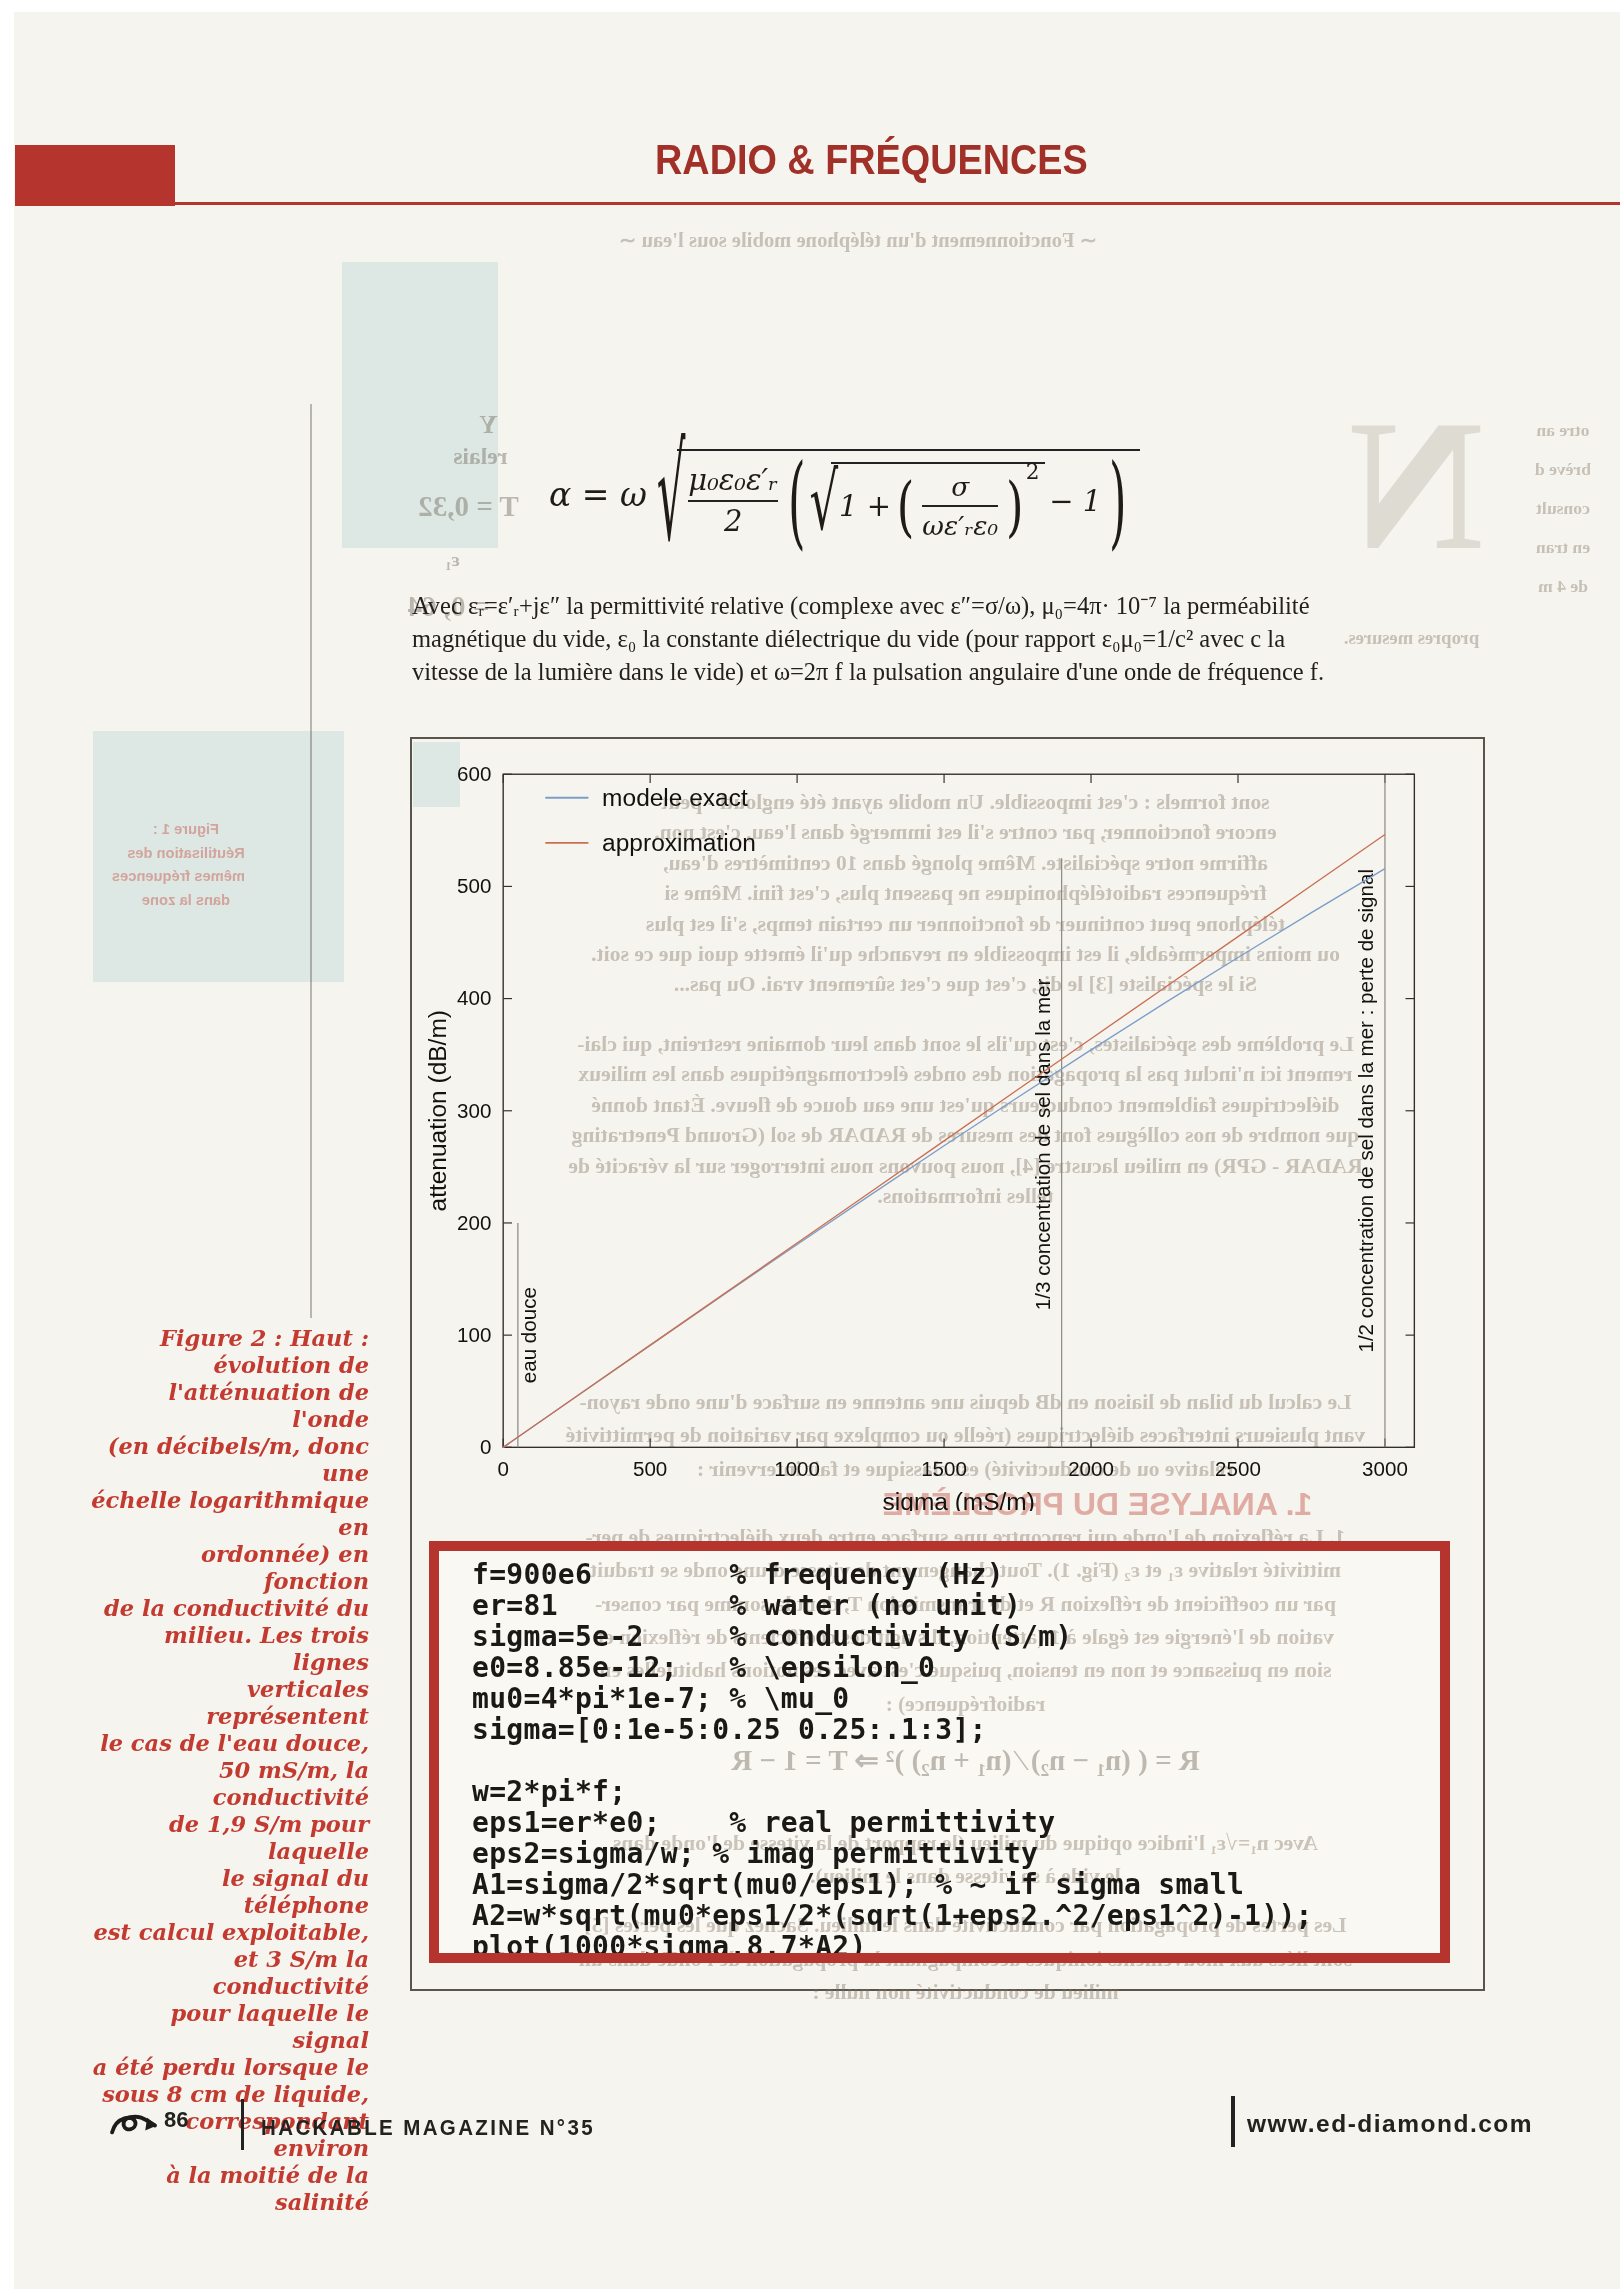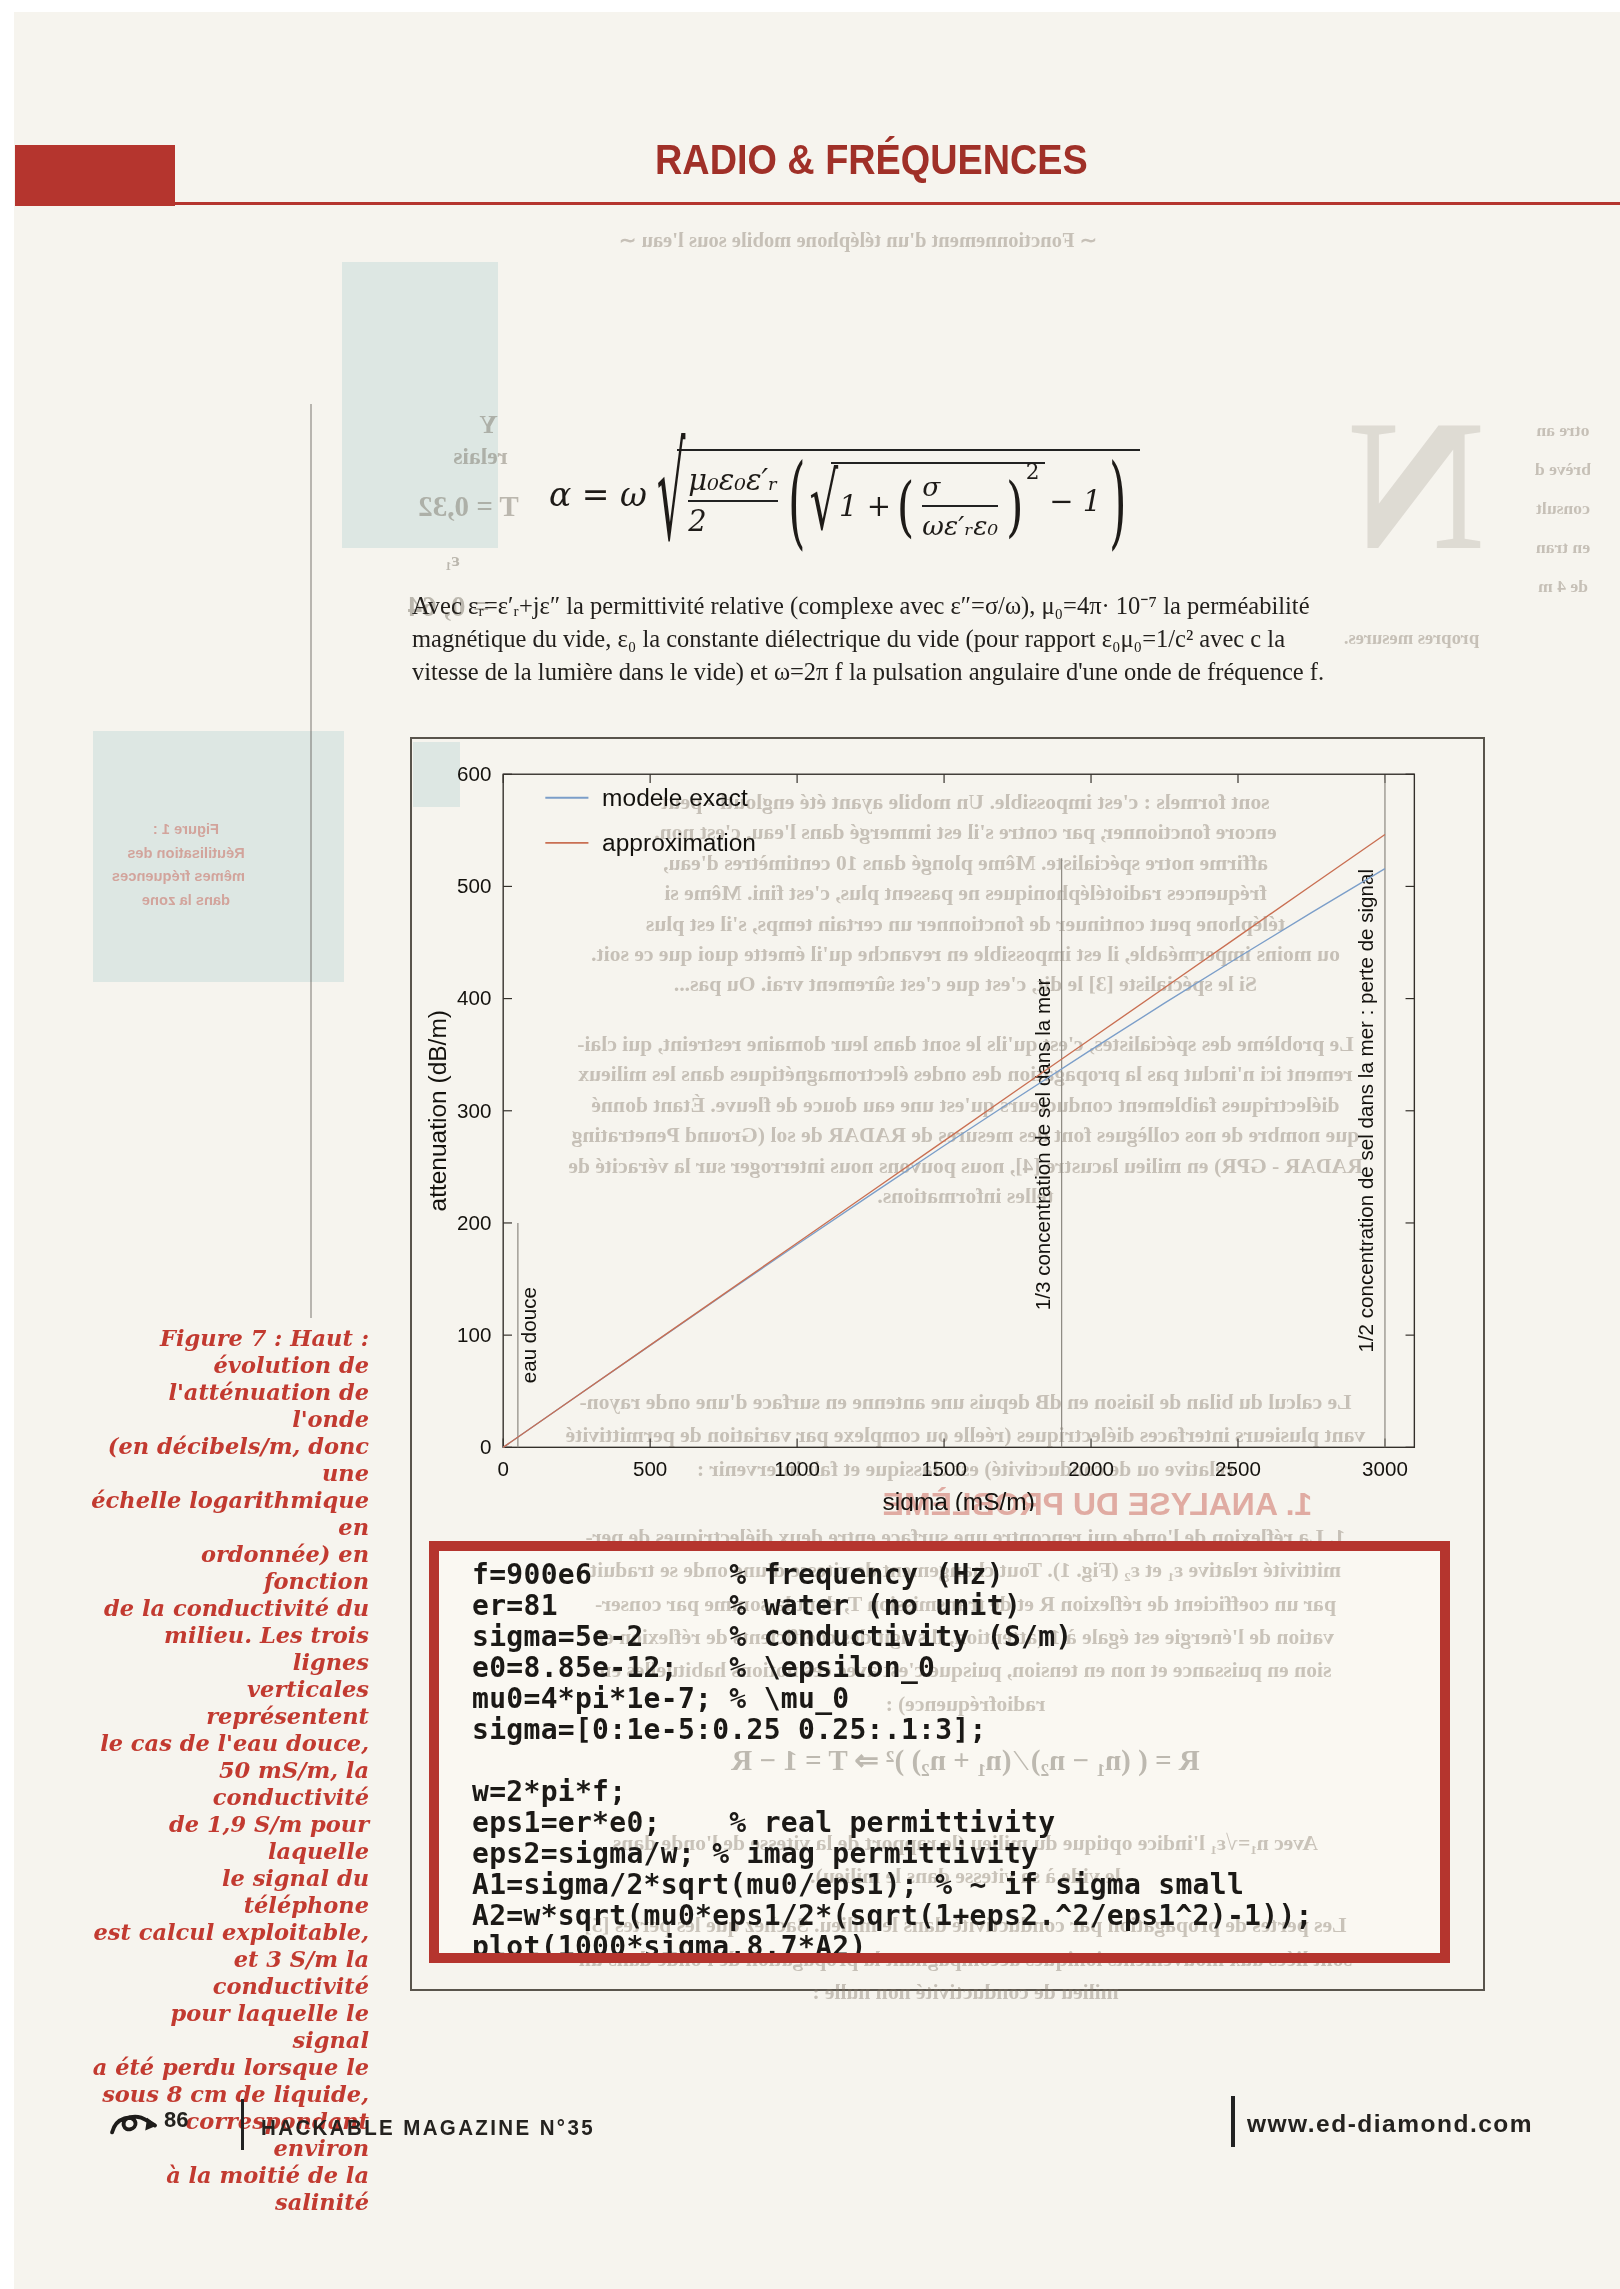--- a/index.html
+++ b/index.html
@@ -14,21 +14,21 @@
   #title-rule{left:174px;top:202px;width:1446px;height:2.9px}
   
   #formula{left:549px;top:416px;height:157px;display:flex;align-items:center;
            font-family:"DejaVu Serif",serif;font-style:italic;color:#1e1b18;z-index:3}
   #formula .lhs{font-size:33px;margin-right:9.8px;white-space:pre}
   .rad{display:inline-block;font-style:normal;font-size:45px;line-height:1}
   .rad-big{transform:scaleY(2.9);transform-origin:center;margin-right:-8.8px}
   .rad-med{transform:scaleY(1.75);transform-origin:center;margin-right:-6.9px}
   .vinc{border-top:2.5px solid #222;display:flex;align-items:center;padding:11.8px 9.8px 0 5.9px}
   .vinc2{border-top:2px solid #222;display:flex;align-items:center;padding:7.8px 5.9px 0 3.9px}
-  .frac{display:inline-flex;flex-direction:column;align-items:flex-start;margin:0 5.9px}
+  .frac{display:inline-flex;flex-direction:column;align-items:center;margin:0 5.9px}
   .frac .bar{height:2px;background:#222;align-self:stretch;margin:3.9px 0}
   .frac span{font-size:29px;line-height:1.1}
   .frac.small span{font-size:26.5px}
   .paren{display:inline-block;font-style:normal;font-size:45px;line-height:1}
   .p-big{transform:scaleY(2.25);transform-origin:center;margin:0 3.9px}
   .p-med{transform:scaleY(1.45);transform-origin:center;margin:0 2px}
   .expo{font-size:21.6px;font-style:normal;display:inline-block;transform:translateY(-35px)}
   .m1{font-size:29px;margin:0 3.9px;white-space:pre}
   
   #intro{left:412px;top:589px;width:1108px;font-family:"Liberation Serif",serif;
@@ -191,21 +191,21 @@
     <div>w=2*pi*f;</div>
     <div>eps1=er*e0;    % real permittivity</div>
     <div>eps2=sigma/w; % imag permittivity</div>
     <div>A1=sigma/2*sqrt(mu0/eps1); % ~ if sigma small</div>
     <div>A2=w*sqrt(mu0*eps1/2*(sqrt(1+eps2.^2/eps1^2)-1));</div>
     <div>plot(1000*sigma,8.7*A2)</div>
   </div>
 
 <div id="caption" class="abs" style="color: rgb(194, 58, 48);">
 
-<div>Figure 7 : Haut :</div>
+<div>Figure 2 : Haut :</div>
     <div>évolution de</div>
     <div>l'atténuation de l'onde</div>
     <div>(en décibels/m, donc une</div>
     <div>échelle logarithmique en</div>
     <div>ordonnée) en fonction</div>
     <div>de la conductivité du</div>
     <div>milieu. Les trois lignes</div>
     <div>verticales représentent</div>
     <div>le cas de l'eau douce,</div>
     <div>50 mS/m, la conductivité</div>

